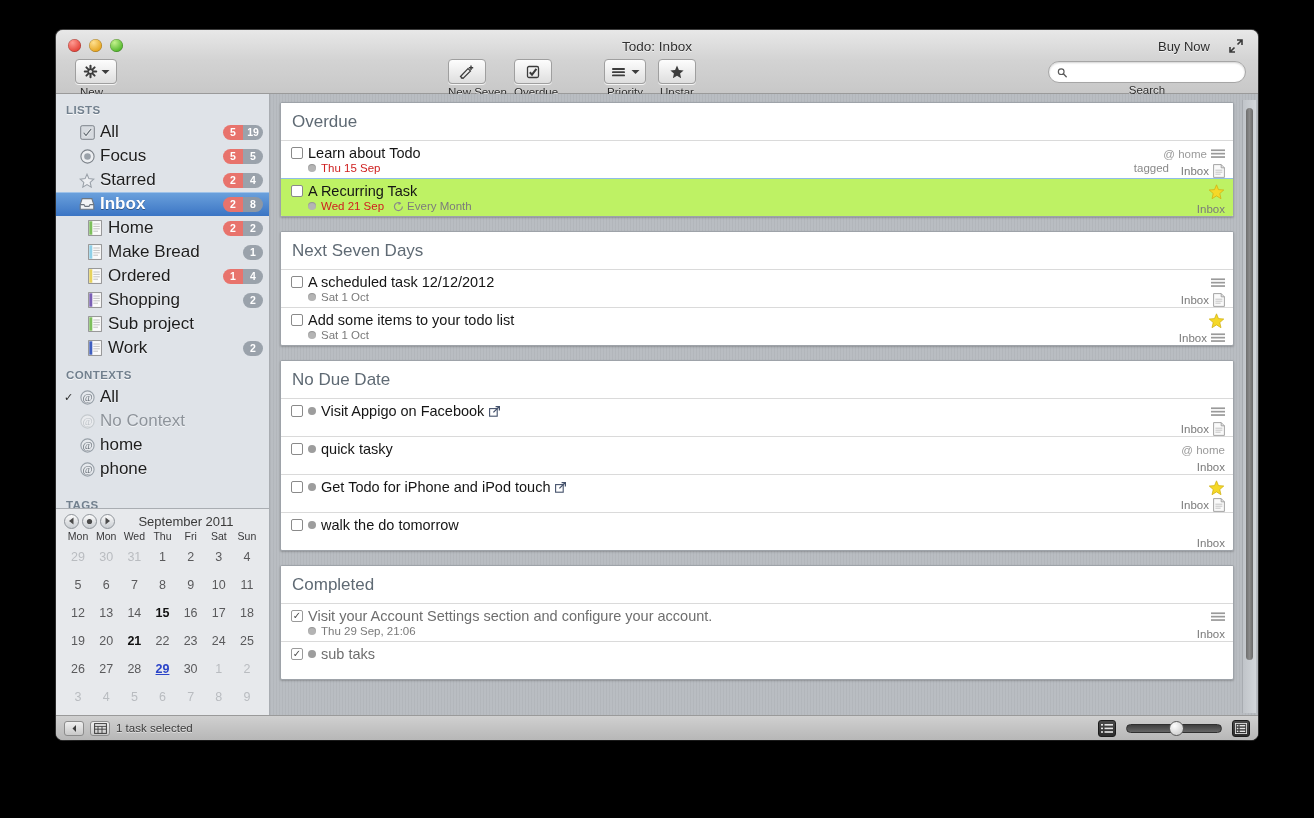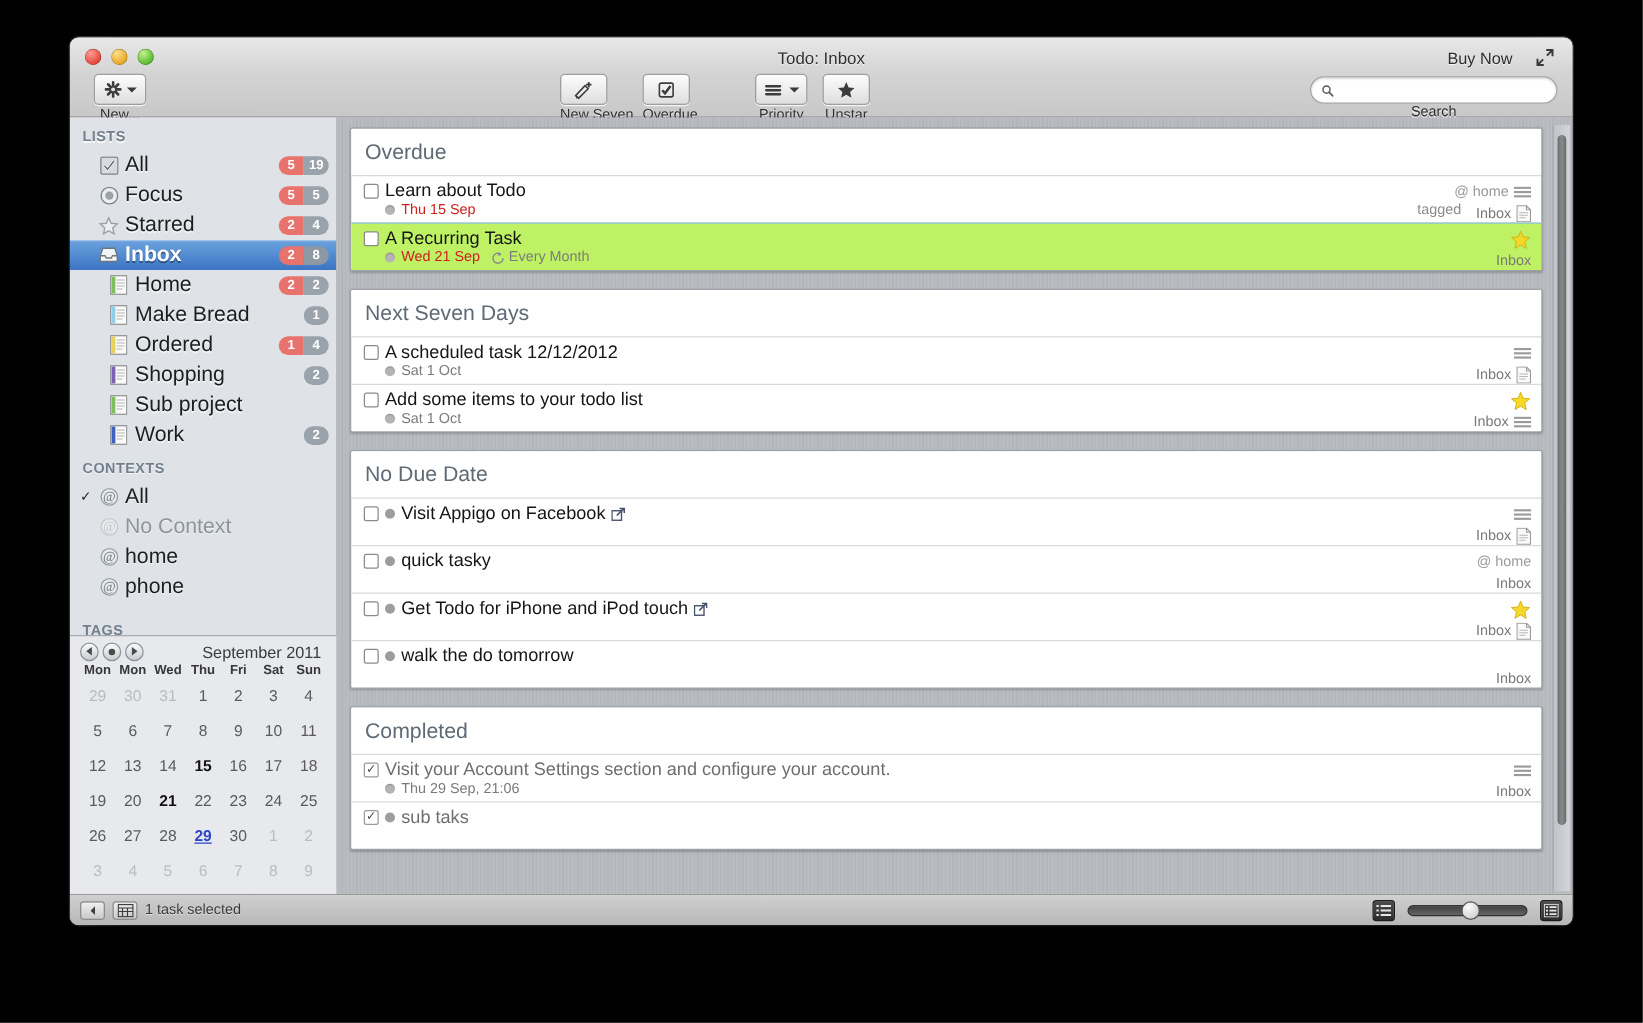--- a/index.html
+++ b/index.html
@@ -163,23 +163,23 @@
   }
   .cal-top { display: flex; align-items: center; height: 18px; }
   .cal-nav { display: flex; gap: 3px; }
   .nav-btn {
     width: 15px; height: 15px; border-radius: 50%;
     background: linear-gradient(to bottom, #fbfbfb, #c9cdd2);
     border: 1px solid #8f949a;
     display: flex; align-items: center; justify-content: center;
     cursor: pointer;
   }
-  .cal-month { flex: 1 1 auto; text-align: right; font-size: 13px; color: #3a3a3a; padding-right: 4px; }
+  .cal-month { flex: 1 1 auto; text-align: center; font-size: 13px; color: #3a3a3a; padding-right: 4px; }
   .cal-grid { display: grid; grid-template-columns: repeat(7, 1fr); }
-  .cal-dow { font-size: 10.5px; color: #38383a; text-align: center; padding-bottom: 1px; font-weight: bold; }
+  .cal-dow { font-size: 10.5px; color: #38383a; text-align: center; padding-bottom: 1px; font-weight: normal; }
   .cal-day {
     font-size: 12.5px; color: #5a5a5c; text-align: center;
     height: 28px; line-height: 28px; cursor: pointer;
   }
   .cal-day.out { color: #b9bcc0; }
   .cal-day.bold { color: #111; font-weight: bold; }
   .cal-day.today { color: #2b44c8; font-weight: bold; text-decoration: underline; }
 
   
   .main {

